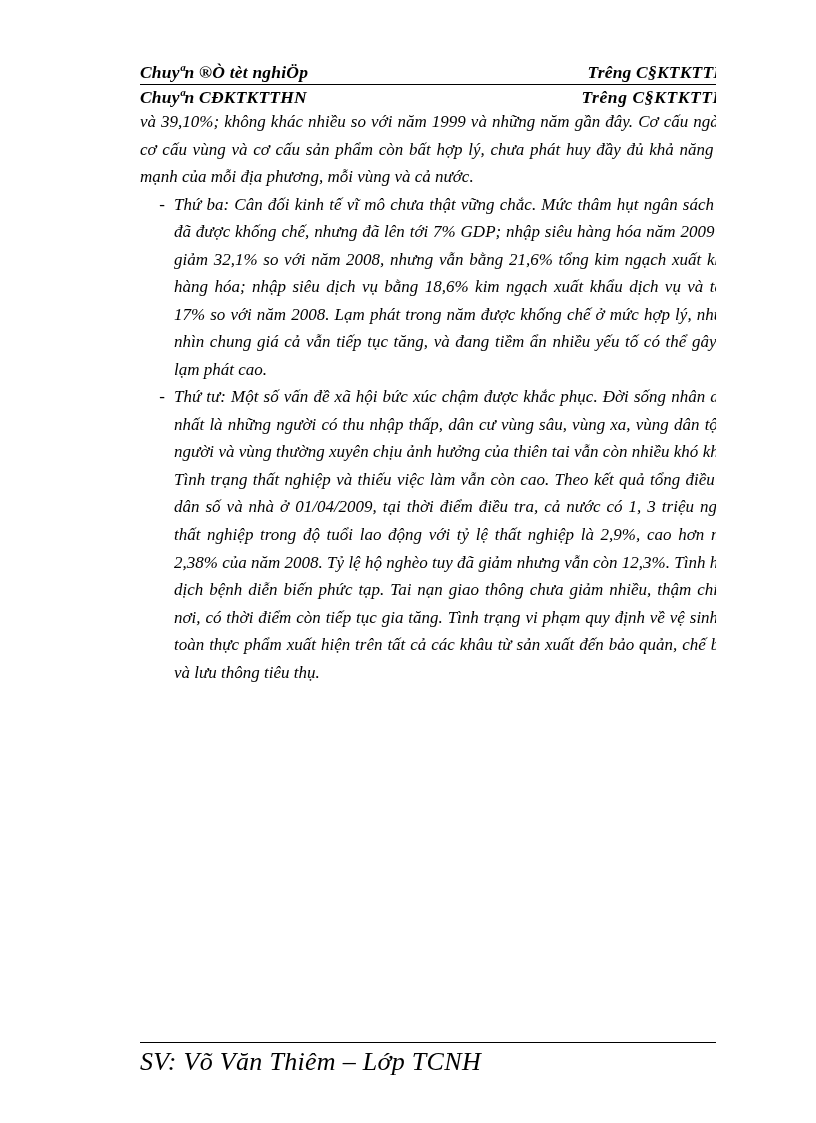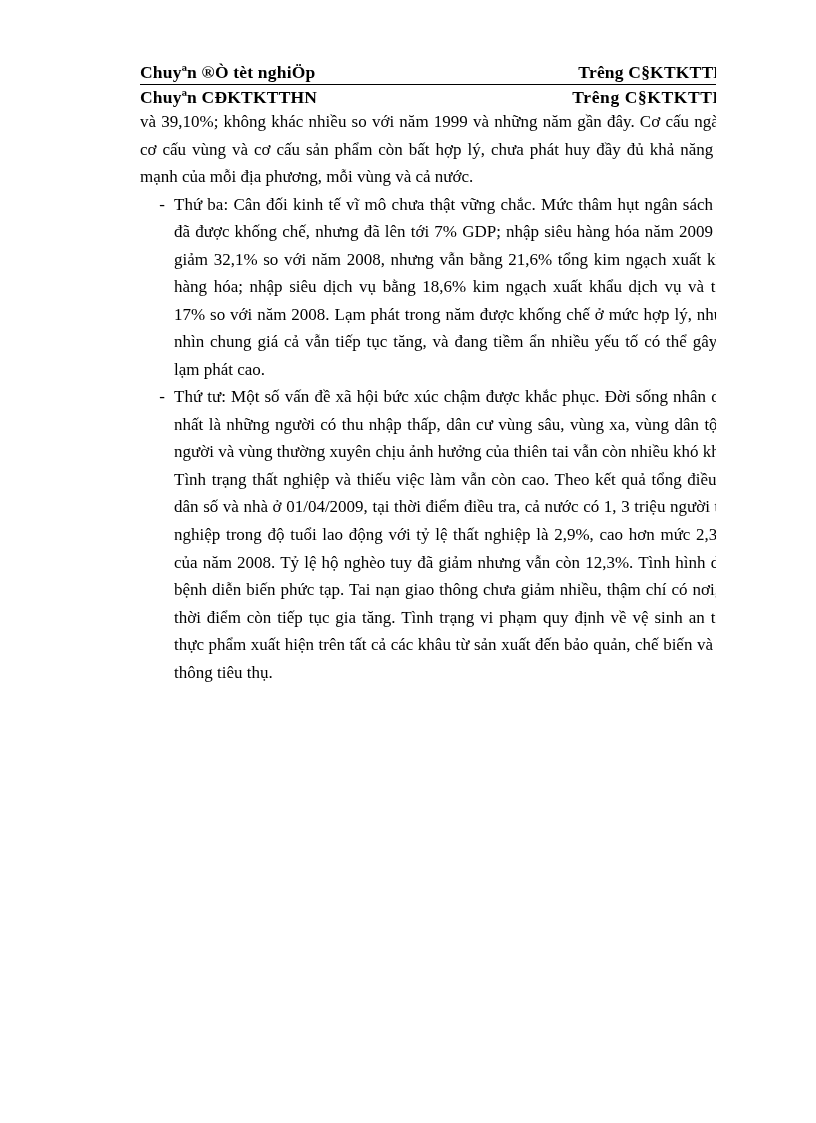--- a/index.html
+++ b/index.html
@@ -8,20 +8,21 @@
     background: #ffffff;
   }
   .page {
     position: relative;
     width: 716px;
     height: 1123px;
     background: #ffffff;
     overflow: hidden;
     font-family: "Liberation Serif", "DejaVu Serif", serif;
     color: #000000;
+    font-style: italic;
   }
   .content {
     position: absolute;
     left: 140px;
     top: 62px;
     width: 600px;
   }
   .hdr-row {
     display: flex;
     justify-content: space-between;
@@ -125,14 +126,18 @@
 
     <div class="dash-item">
       <span class="dash">-</span>
       <span class="dash-body">Thứ tư: Một số vấn đề xã hội bức xúc chậm được khắc phục. Đời sống nhân dân, nhất là những người có thu nhập thấp, dân cư vùng sâu, vùng xa, vùng dân tộc ít người và vùng thường xuyên chịu ảnh hưởng của thiên tai vẫn còn nhiều khó khăn. Tình trạng thất nghiệp và thiếu việc làm vẫn còn cao. Theo kết quả tổng điều tra dân số và nhà ở 01/04/2009, tại thời điểm điều tra, cả nước có 1, 3 triệu người thất nghiệp trong độ tuổi lao động với tỷ lệ thất nghiệp là 2,9%, cao hơn mức 2,38% của năm 2008. Tỷ lệ hộ nghèo tuy đã giảm nhưng vẫn còn 12,3%. Tình hình dịch bệnh diễn biến phức tạp. Tai nạn giao thông chưa giảm nhiều, thậm chí có nơi, có thời điểm còn tiếp tục gia tăng. Tình trạng vi phạm quy định về vệ sinh an toàn thực phẩm xuất hiện trên tất cả các khâu từ sản xuất đến bảo quản, chế biến và lưu thông tiêu thụ.</span>
     </div>
 
 
 
   </div>
 
+  <div class="footer">
+    <div class="footer-rule"></div>
+    <div class="footer-text">SV: Võ Văn Thiêm – Lớp TCNH</div>
+  </div>
 
 </div>
 
 </body></html>

